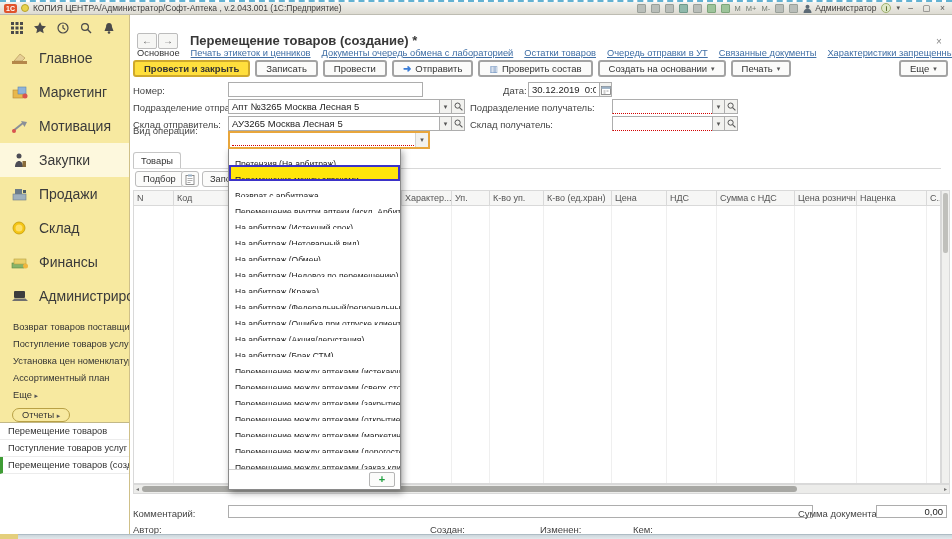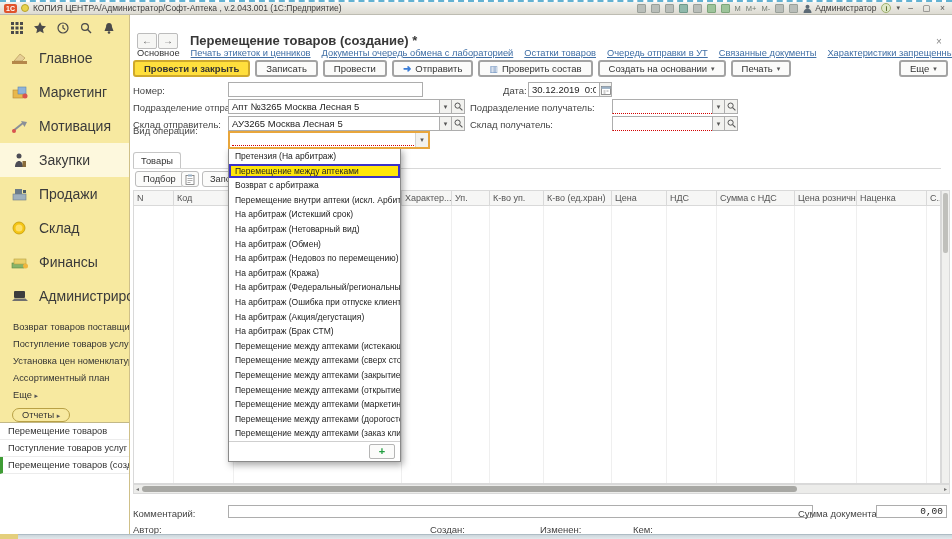--- a/index.html
+++ b/index.html
@@ -81,21 +81,21 @@
   .vscroll{position:absolute;left:941px;top:188px;width:9px;height:294px;background:#f0f0ee;border:1px solid #d9d9d9}
   .vthumb{position:absolute;left:1px;top:2px;width:5px;height:60px;background:#c0c0bc;border-radius:2px}
   .hscroll{position:absolute;left:133px;top:482px;width:817px;height:10px;background:#ececea;border:1px solid #d9d9d9;display:flex;align-items:center}
   .hthumb{position:absolute;left:8px;top:1px;width:655px;height:6px;background:#a8a8a4;border-radius:3px}
   .harrow{width:7px;height:8px;font-size:6px;color:#777;text-align:center;line-height:8px}
   .harrow.right{margin-left:auto}
 
   
   .dd{position:absolute;left:228px;top:146px;width:173px;background:#fff;border:1px solid #8a8a8a;
     box-shadow:2px 3px 7px rgba(0,0,0,.35);z-index:50}
-  .dd-item{height:14.6px;line-height:14.6px;padding:0 6px;font-size:8.5px;color:#222;white-space:nowrap;overflow:hidden}
+  .dd-item{height:14.6px;line-height:14.6px;padding:8px 6px;font-size:8.5px;color:#222;white-space:nowrap;overflow:hidden}
   .dd-item.sel{background:#ffe60a;outline:2px solid #3b32c8;outline-offset:-2px}
   .dd-plus-row{border-top:1px solid #cfcfcf;height:20px;position:relative}
   .dd-plus{position:absolute;right:5px;top:2px;width:26px;height:15px;border:1px solid #b5b5b5;border-radius:2px;
     color:#1e9e3e;font-weight:bold;font-size:11px;text-align:center;line-height:13px;background:#fbfbfa}
 
   
   .sumval{text-align:right}
   .bottom-strip{position:absolute;left:0;top:532px;width:952px;height:7px;background:linear-gradient(#ccd6dc,#eef2f4);border-top:1px solid #aebcc4}
   .bottom-strip-left{position:absolute;left:0;top:532px;width:18px;height:7px;background:#e4cf7c}
 </style>
@@ -435,21 +435,21 @@
     <div class="dd-item">Перемещение между аптеками (дорогостой)</div>
     <div class="dd-item">Перемещение между аптеками (заказ клиента)</div>
     <div class="dd-plus-row">
       <span class="dd-plus">+</span>
     </div>
   </div>
 
   <span class="flabel" style="left:133px;top:506px">Комментарий:</span>
   <input class="inp" style="left: 228px; top: 503px; width: 585px; height: 13px;" value="">
   <span class="flabel" style="left:798px;top:506px">Сумма документа:</span>
-  <input class="inp sumval" style="left: 876px; top: 503px; width: 71px; height: 13px; font-family: Liberation Mono, monospace;" value="0,00">
+  <input class="inp sumval" style="left: 876px; top: 503px; width: 71px; height: 13px;" value="0,00">
 
   <span class="flabel" style="left:133px;top:522px">Автор:</span>
   <span class="flabel" style="left:430px;top:522px">Создан:</span>
   <span class="flabel" style="left:540px;top:522px">Изменен:</span>
   <span class="flabel" style="left:633px;top:522px">Кем:</span>
 
   <div class="bottom-strip"></div>
   <div class="bottom-strip-left"></div>
 </div>
 

